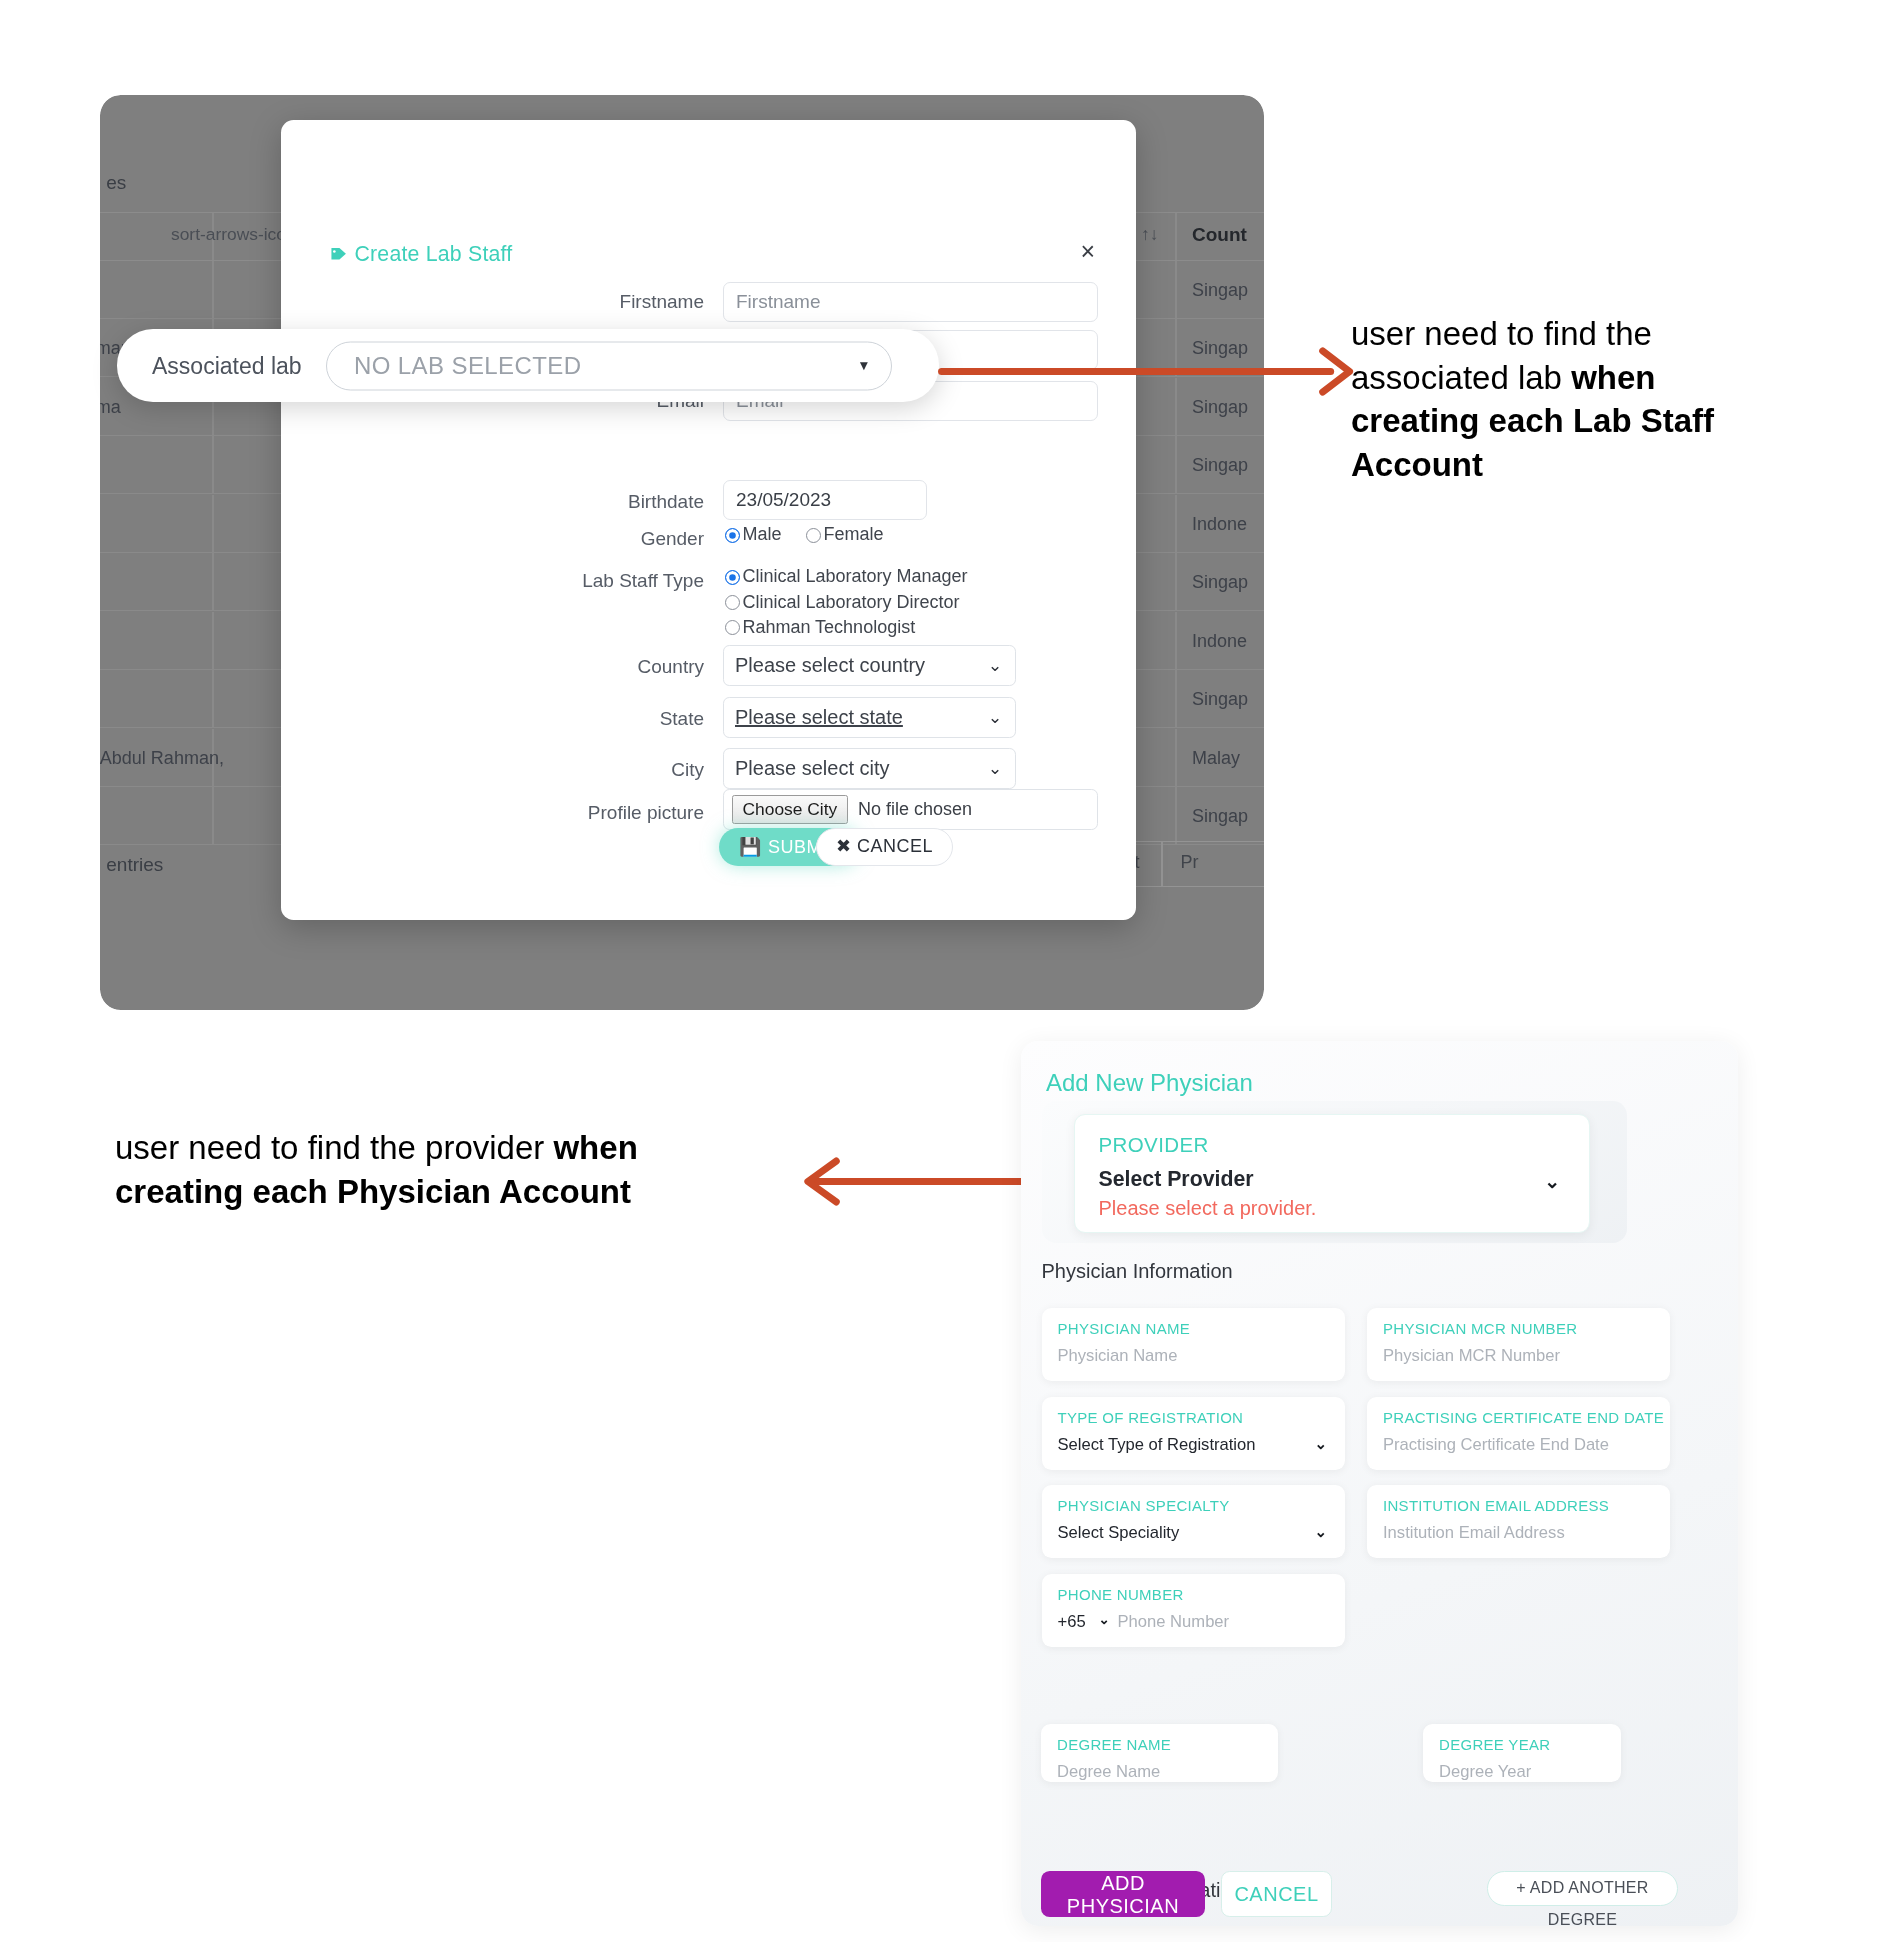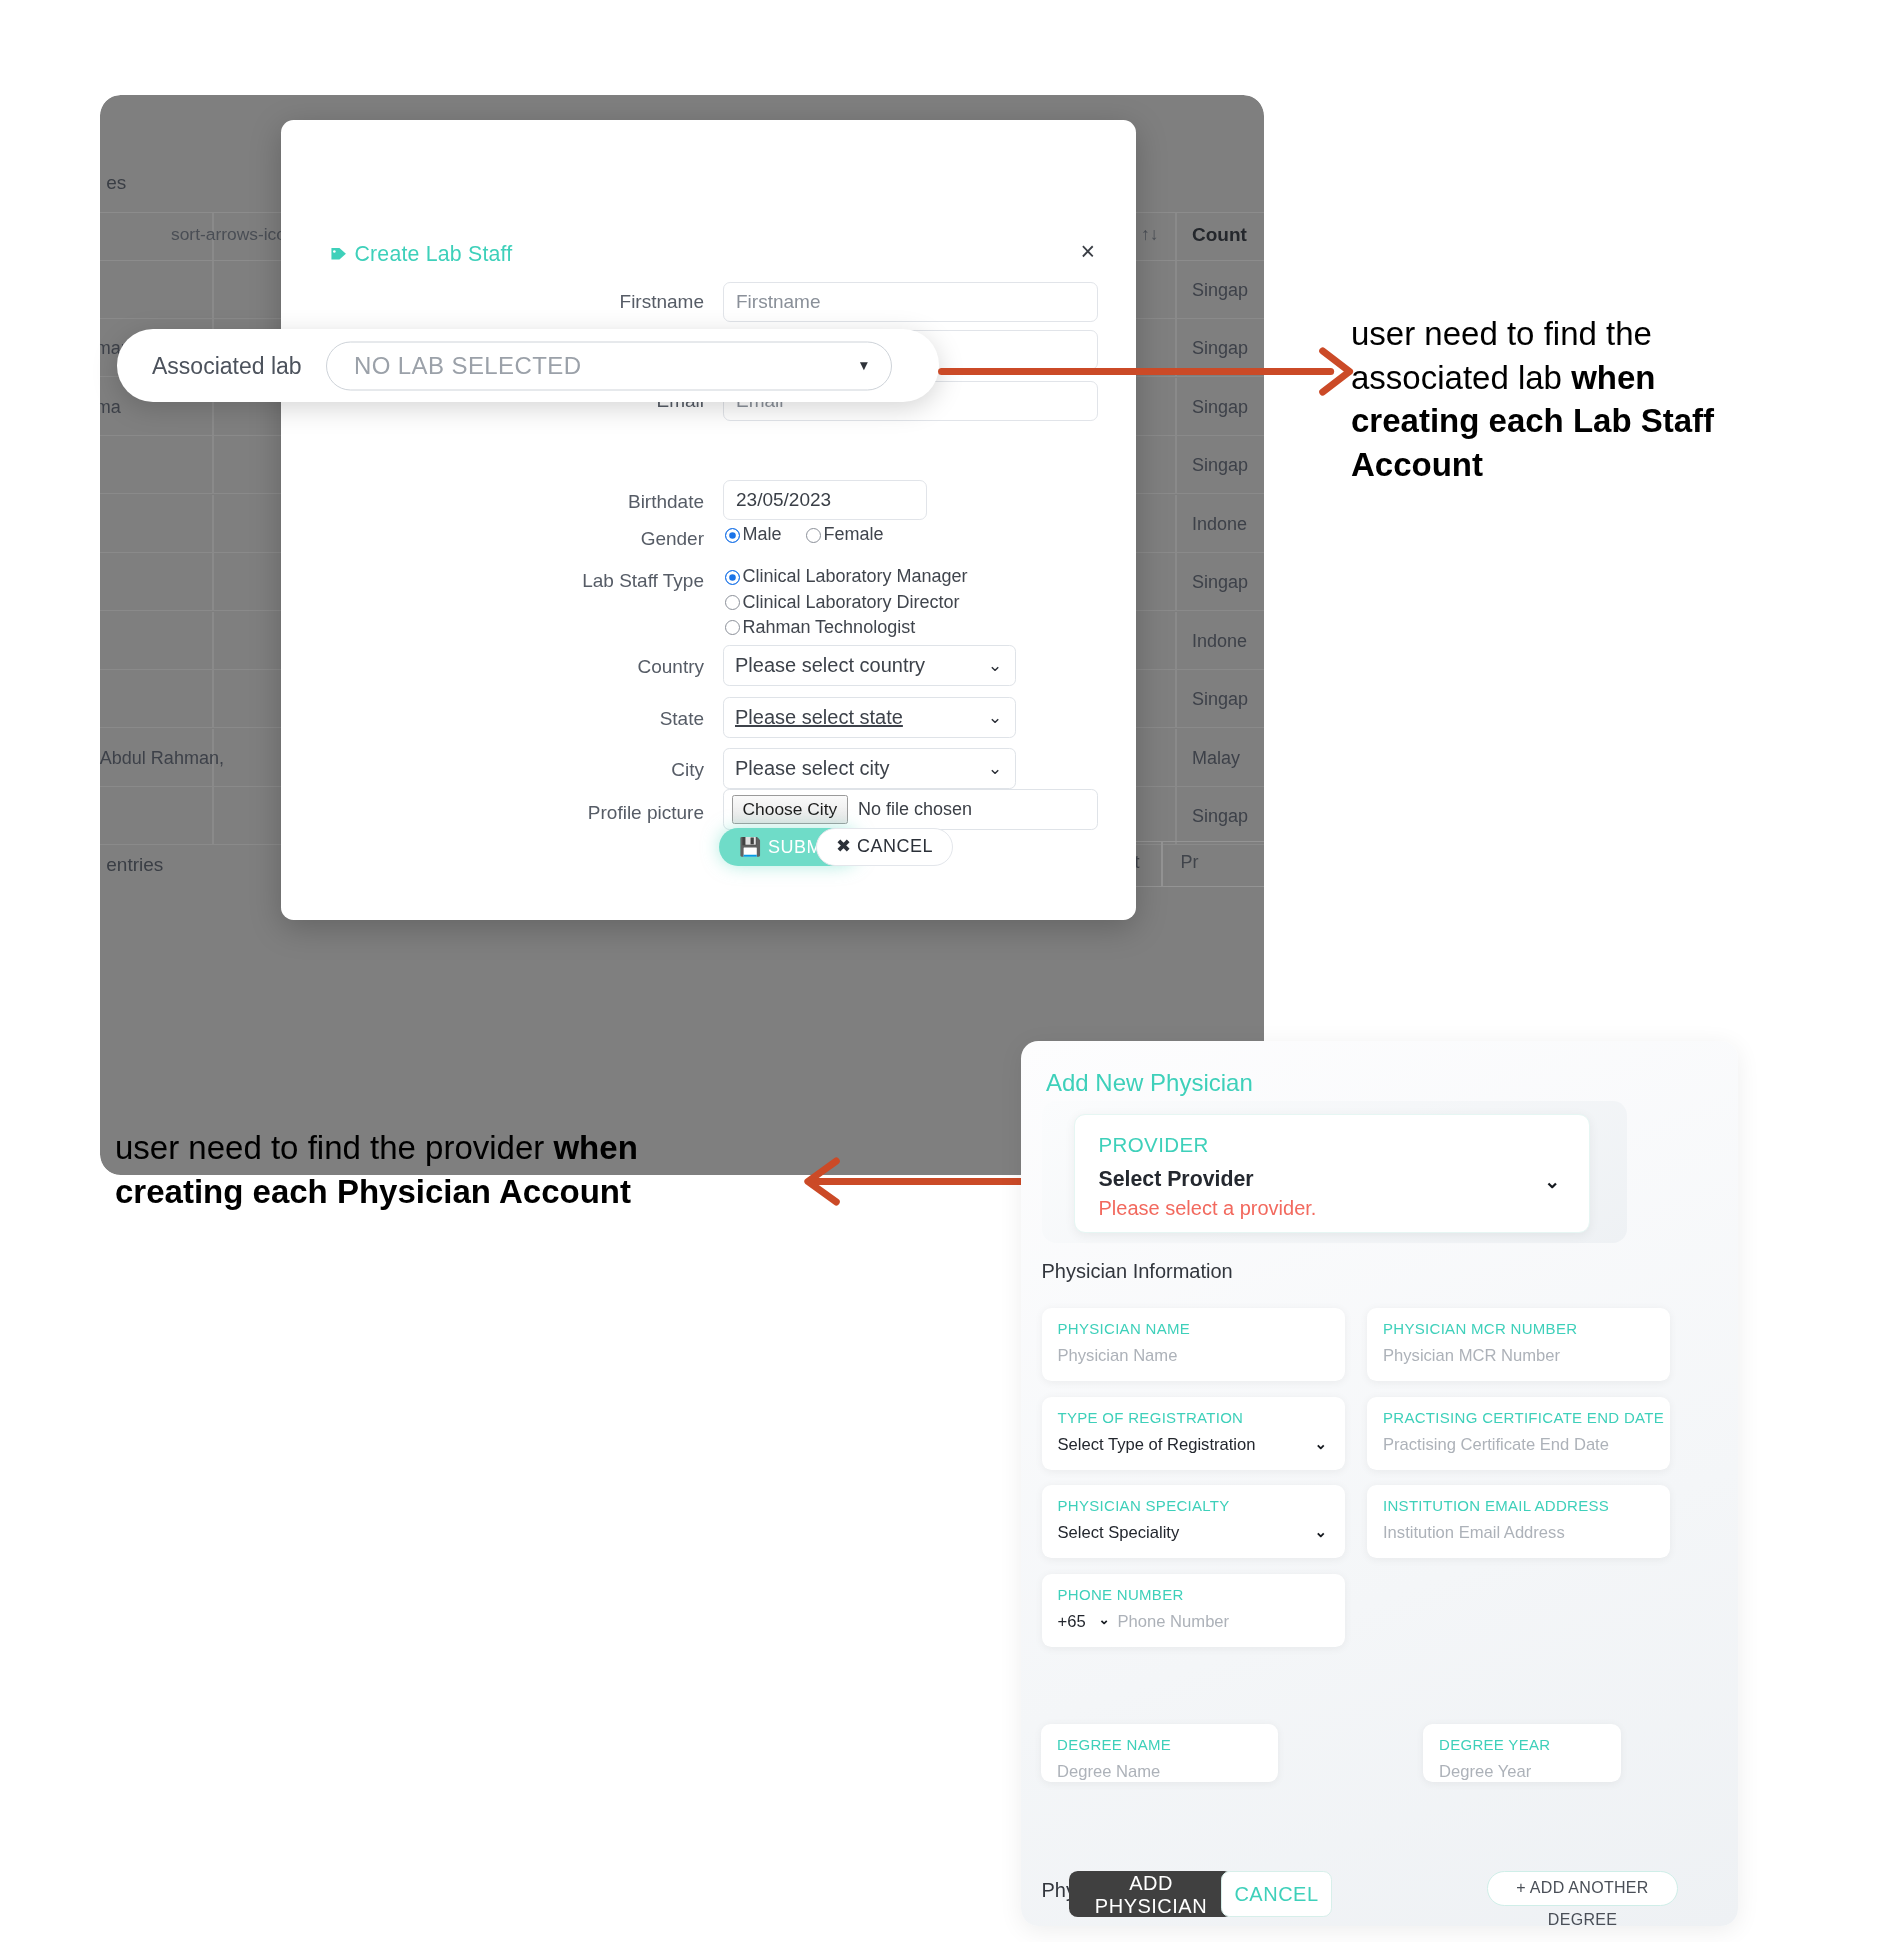--- a/index.html
+++ b/index.html
@@ -14,21 +14,21 @@
     font-family: "Liberation Sans", sans-serif;
     overflow: hidden;
   }
 
   
   #top-section {
     position: absolute;
     left: 100px;
     top: 95px;
     width: 1164px;
-    height: 1080px;
+    height: 915px;
     border-radius: 20.5px;
     overflow: hidden;
   }
   .app-dim {
     position: absolute;
     inset: 0;
     background: #7f7f7f;
     border-radius: 20.5px;
   }
   .bg-table {
@@ -776,16 +776,16 @@
     <div class="fc-label">DEGREE NAME</div>
     <div class="fc-value">Degree Name</div>
   </div>
   <div class="field-card" style="left:382px; top:0; position:absolute; width:198px; height:58px;">
     <div class="fc-label">DEGREE YEAR</div>
     <div class="fc-value">Degree Year</div>
   </div>
 </div>
 
 <div style="position:absolute; left:1041px; top:1871px;">
-  <button style="position:absolute; left:0; top:0; width:164px; height:46px; background:#404040; color:#fff; border:none; border-radius:8.7px; font-size:20px; letter-spacing:0.5px; cursor:pointer; font-family:'Liberation Sans', sans-serif;margin-left:28px;">ADD PHYSICIAN</button>
+  <button style="position:absolute; left:0; top:0; width:164px; height:46px; background:#a21caf; color:#fff; border:none; border-radius:8.7px; font-size:20px; letter-spacing:0.5px; cursor:pointer; font-family:'Liberation Sans', sans-serif;">ADD PHYSICIAN</button>
   <button style="position:absolute; left:180px; top:0; width:111px; height:46px; background:#fff; color:#3ed0ba; border:1.6px solid #d7efea; border-radius:8.7px; font-size:20px; letter-spacing:0.5px; cursor:pointer; font-family:'Liberation Sans', sans-serif;">CANCEL</button>
 </div>
 
 
 </body></html>

